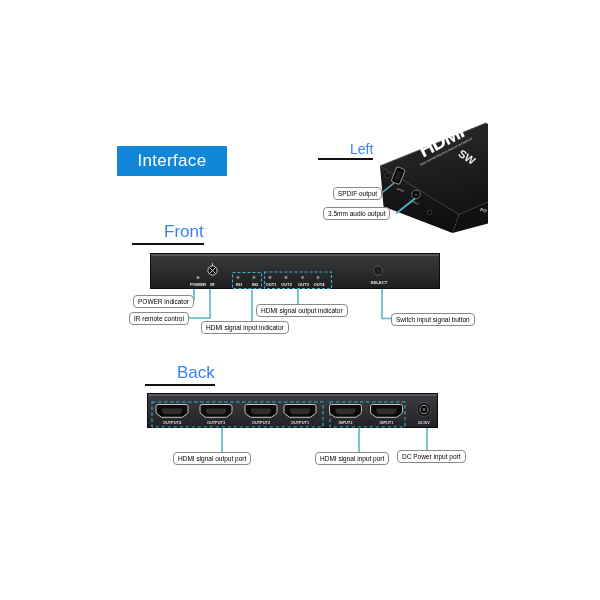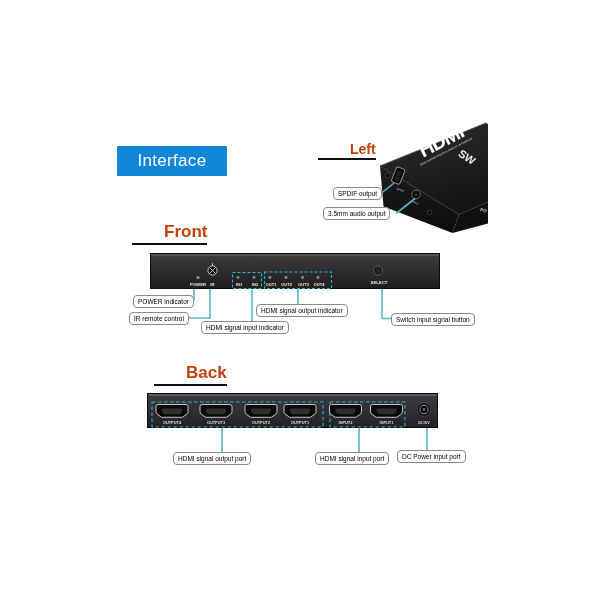--- a/index.html
+++ b/index.html
@@ -2,25 +2,25 @@
 <html><head>
 <meta charset="utf-8">
 <style>
   html,body{margin:0;padding:0;background:#fff;}
   .stage{position:relative;width:600px;height:600px;background:#ffffff;overflow:hidden;
          font-family:"Liberation Sans",sans-serif;}
   .lines-overlay{position:absolute;left:0;top:0;width:600px;height:600px;z-index:2;}
   .title-box{position:absolute;left:117px;top:146px;width:110px;height:30px;
              background:#1287d8;border-radius:1px;display:flex;align-items:center;justify-content:center;
              color:#fff;font-weight:normal;font-size:17px;letter-spacing:.3px;z-index:3;}
-  .heading{position:absolute;font-weight:bold;color:#c2410c;border-bottom:2.4px solid #111;
+  .heading{position:absolute;font-weight:normal;color:#3b82f6;border-bottom:2.4px solid #111;
            padding-bottom:1px;z-index:3;padding-left:32px;}
   .heading-left{left:318px;top:141px;font-size:14px;}
   .heading-front{left:132px;top:222px;font-size:17px;}
-  .heading-back{left:154px;top:363px;font-size:17px;text-align:right;}
+  .heading-back{left:145px;top:363px;font-size:17px;text-align:right;}
   .panel-svg{position:absolute;z-index:1;}
   .device-svg{position:absolute;left:375px;top:95px;z-index:1;}
   .callout{position:absolute;background:#fff;border:1px solid #8a8a8a;border-radius:4px;
            font-size:6.5px;line-height:1.2;color:#000;padding:1.5px 4px;white-space:nowrap;z-index:4;}
 </style>
 </head>
 <body>
 
 <div class="stage">
 

